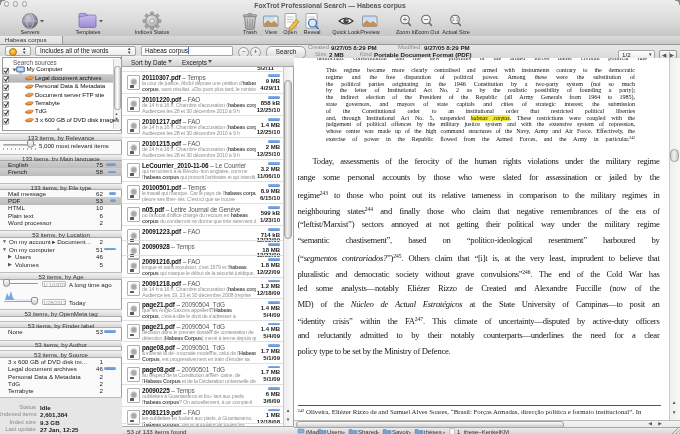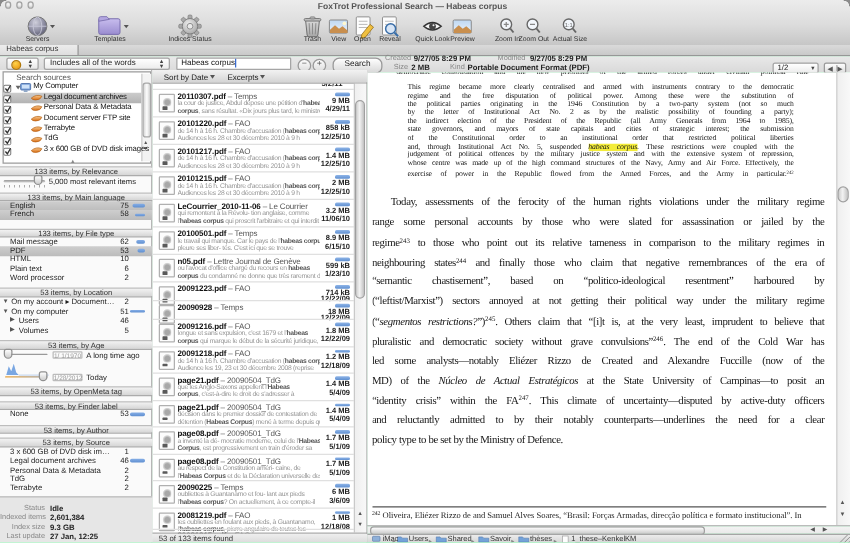--- a/index.html
+++ b/index.html
@@ -1,15 +1,15 @@
 <!DOCTYPE html>
 <html><head><meta charset="utf-8">
 <style>
 html,body{margin:0;padding:0;}
-#win{position:relative;width:680px;height:434px;overflow:hidden;font-family:"Liberation Sans",sans-serif;background:#86efac;}
+#win{position:relative;width:680px;height:434px;overflow:hidden;font-family:"Liberation Sans",sans-serif;background:#bef264;}
 .abs{position:absolute;}
 
 #titlebar{left:0;top:0;width:680px;height:36px;background:linear-gradient(#ececec,#dcdcdc 55%,#c6c6c6);border-bottom:1px solid #8e8e8e;}
 .tl{position:absolute;top:1.4px;width:5.6px;height:5.6px;border-radius:50%;background:radial-gradient(circle at 50% 35%,#fbfbfb,#e3e3e3 55%,#c0c0c0);border:0.8px solid #a2a2a2;box-sizing:border-box;}
 #wtitle{position:absolute;top:2.2px;left:0;width:660px;text-align:center;font-size:6.8px;font-weight:bold;color:#565656;}
 .tbl{position:absolute;font-size:5.5px;color:#2e2e2e;text-align:center;white-space:nowrap;}
 
 #tabbar{left:0;top:36px;width:680px;height:8px;background:linear-gradient(#dadada,#c9c9c9);border-bottom:1px solid #979797;}
 #tab1{position:absolute;left:0;top:0;width:57px;height:8px;background:linear-gradient(#ececec,#dedede);border-right:1px solid #9a9a9a;font-size:6.2px;color:#333;padding-left:5px;line-height:8px;}
 
@@ -568,23 +568,23 @@
       <div class="j">judgement of political offences by the military justice system and with the extensive system of repression,</div>
       <div class="j">whose centre was made up of the high command structures of the Navy, Army and Air Force. Effectively, the</div>
       <div class="j">exercise of power in the Republic flowed from the Armed Forces, and the Army in particular.<span style="font-size:4px;vertical-align:2px;">242</span></div>
     </div>
 
     <div id="mainp" style="position:absolute;left:3.5px;top:96px;width:362px;font-family:'Liberation Serif',serif;font-size:8.6px;letter-spacing:-0.28px;line-height:15.85px;color:#141414;">
       <div class="j" style="text-indent:15px;">Today, assessments of the ferocity of the human rights violations under the military regime</div>
       <div class="j">range some personal accounts by those who were slated for assassination or jailed by the</div>
       <div class="j">regime<span class="sup">243</span> to those who point out its relative tameness in comparison to the military regimes in</div>
       <div class="j">neighbouring states<span class="sup">244</span> and finally those who claim that negative remembrances of the era of</div>
+      <div class="j">(“leftist/Marxist”) sectors annoyed at not getting their political way under the military regime</div>
       <div class="j">“semantic chastisement”, based on “politico-ideological resentment” harboured by</div>
-      <div class="j">(“leftist/Marxist”) sectors annoyed at not getting their political way under the military regime</div>
-      <div class="j">(“<i>segmentos restrictions?</i>”)<span class="sup">245</span>. Others claim that “[i]t is, at the very least, imprudent to believe that</div>
+      <div class="j">(“<i>segmentos contrariados?</i>”)<span class="sup">245</span>. Others claim that “[i]t is, at the very least, imprudent to believe that</div>
       <div class="j">pluralistic and democratic society without grave convulsions”<span class="sup">246</span>. The end of the Cold War has</div>
       <div class="j">led some analysts—notably Eliézer Rizzo de Created and Alexandre Fuccille (now of the</div>
       <div class="j">MD) of the <i>Núcleo de Actual Estratégicos</i> at the State University of Campinas—to posit an</div>
       <div class="j">“identity crisis” within the FA<span class="sup">247</span>. This climate of uncertainty—disputed by active-duty officers</div>
       <div class="j">and reluctantly admitted to by their notably counterparts—underlines the need for a clear</div>
       <div style="height:15.85px;">policy type to be set by the Ministry of Defence.</div>
     </div>
 
     <div style="position:absolute;left:3.5px;top:347px;width:363px;height:0.8px;background:#555;"></div>
     <div style="position:absolute;left:3.5px;top:350px;width:366px;font-family:'Liberation Serif',serif;font-size:6.8px;color:#1b1b1b;white-space:nowrap;"><span style="font-size:4.6px;vertical-align:2px;">242</span> Oliveira, Eliézer Rizzo de and Samuel Alves Soares, “Brasil: Forças Armadas, direcção política e formato institucional”. In</div>

